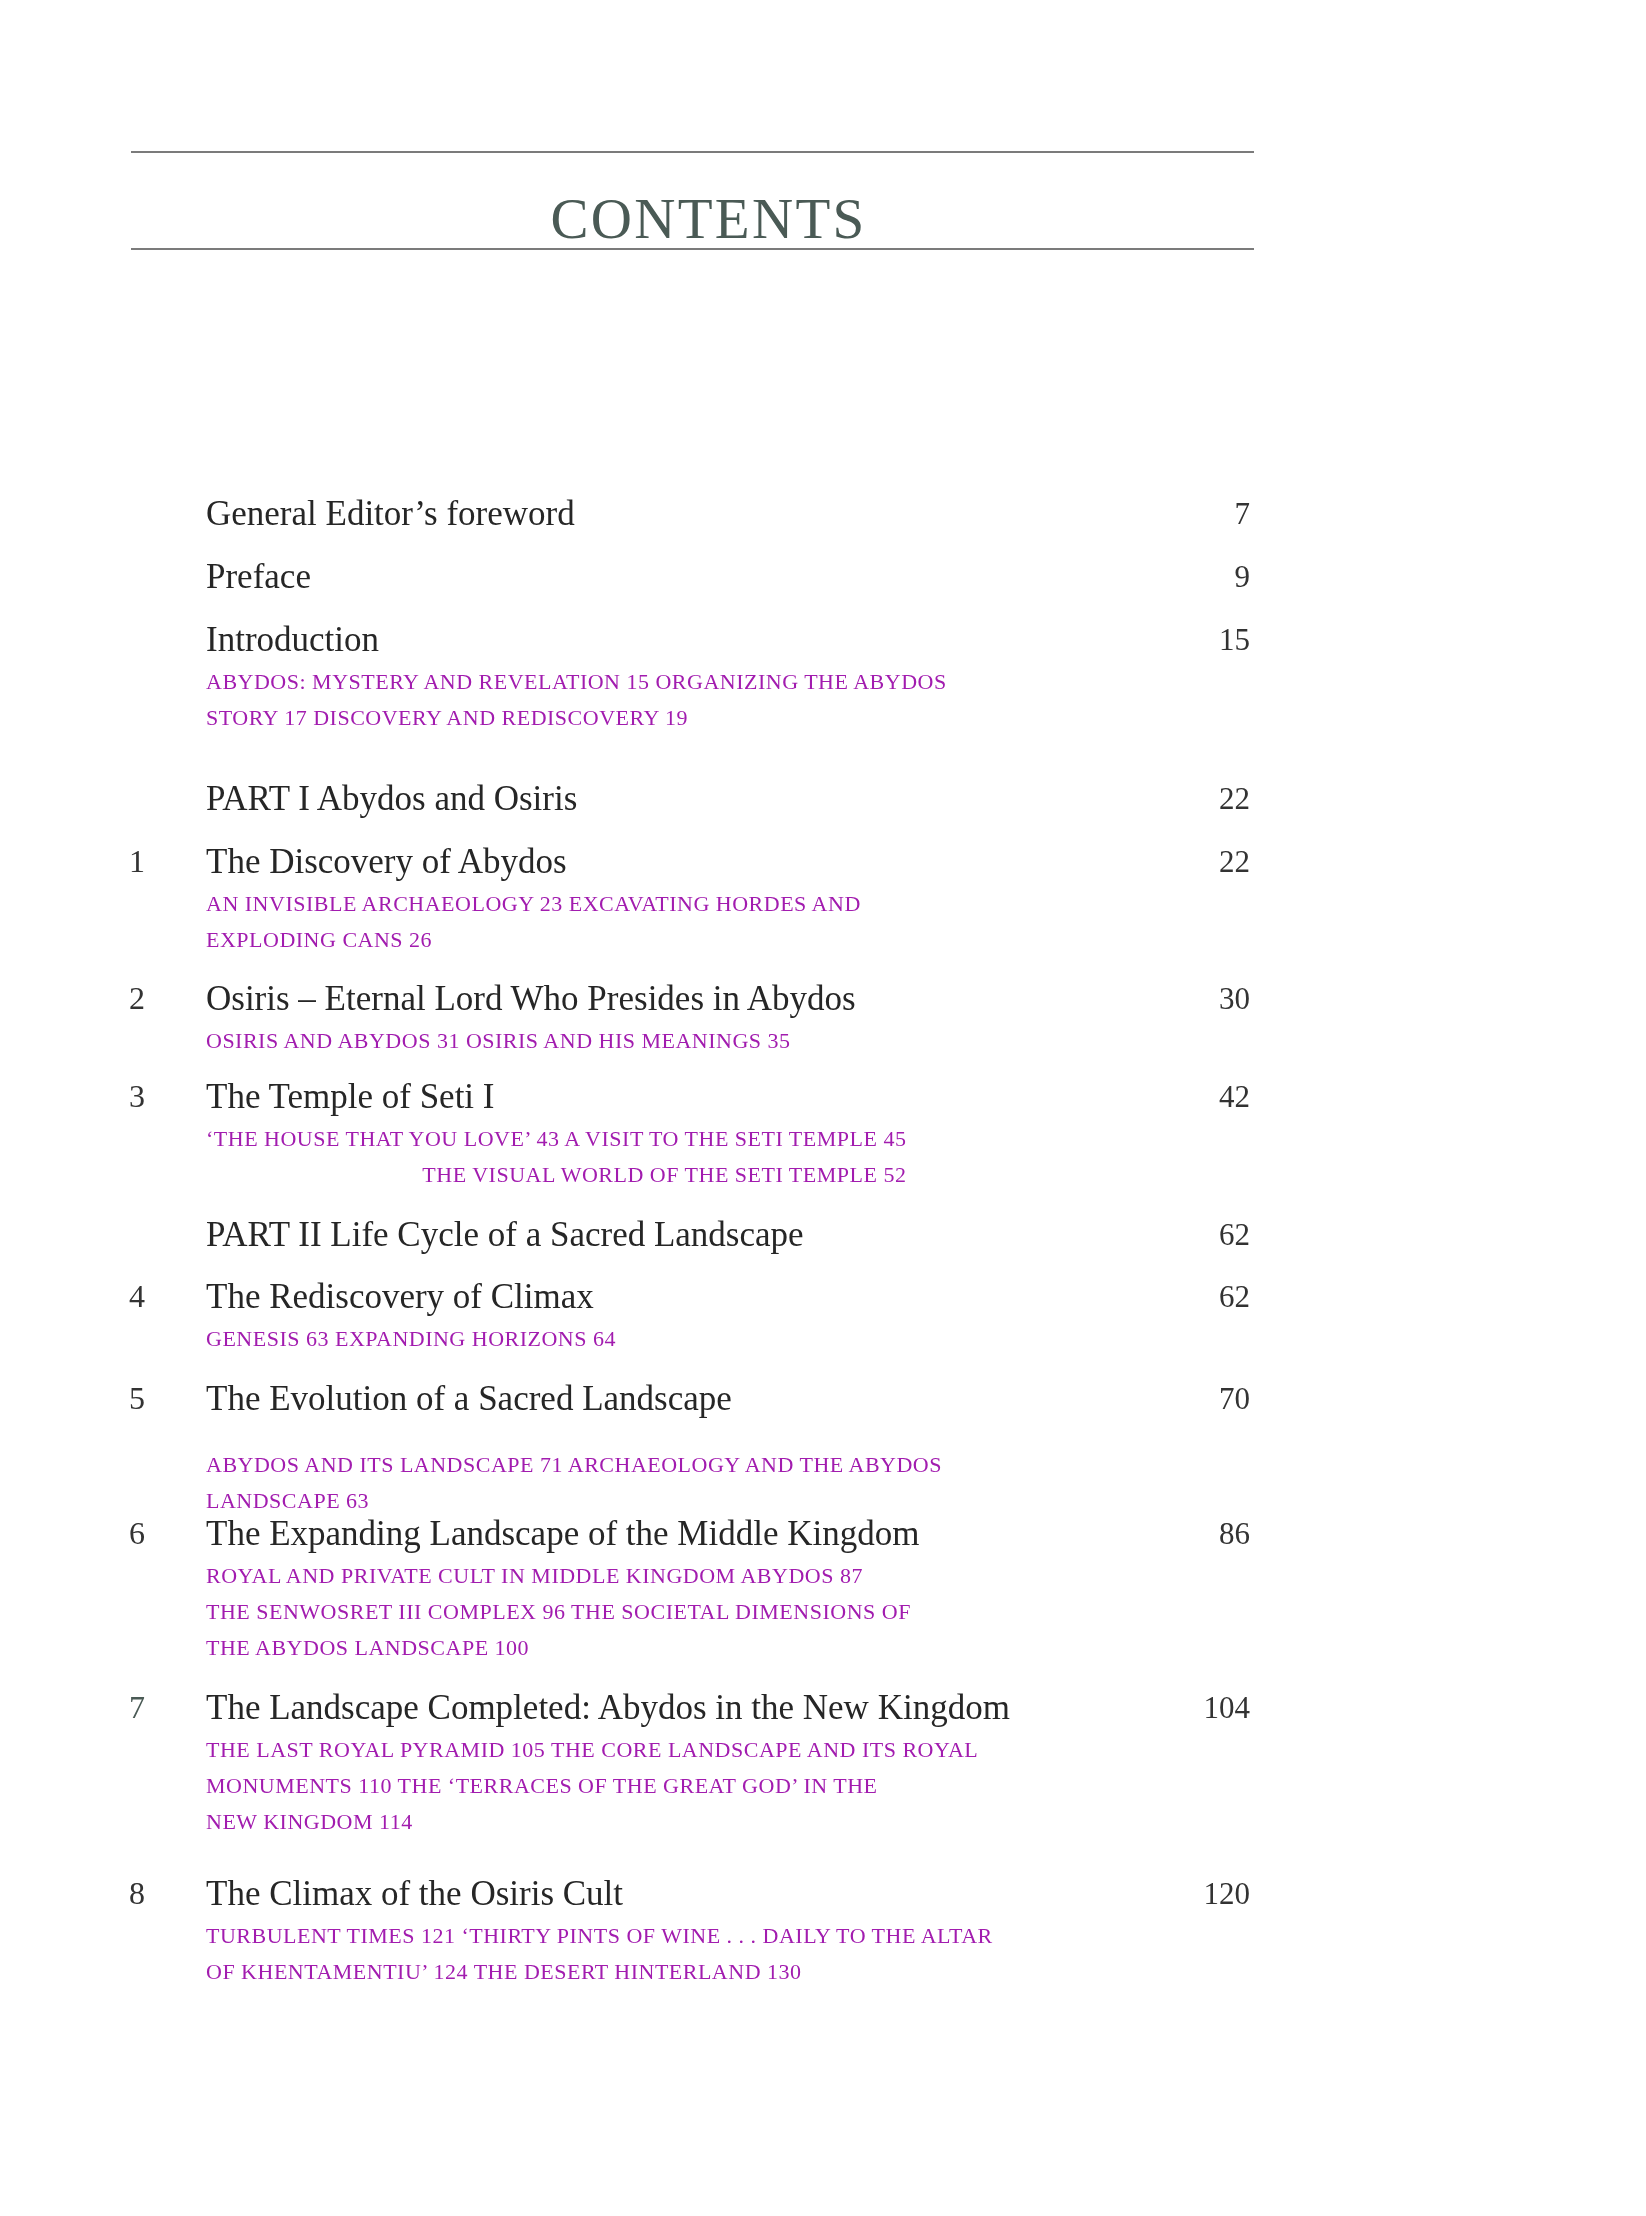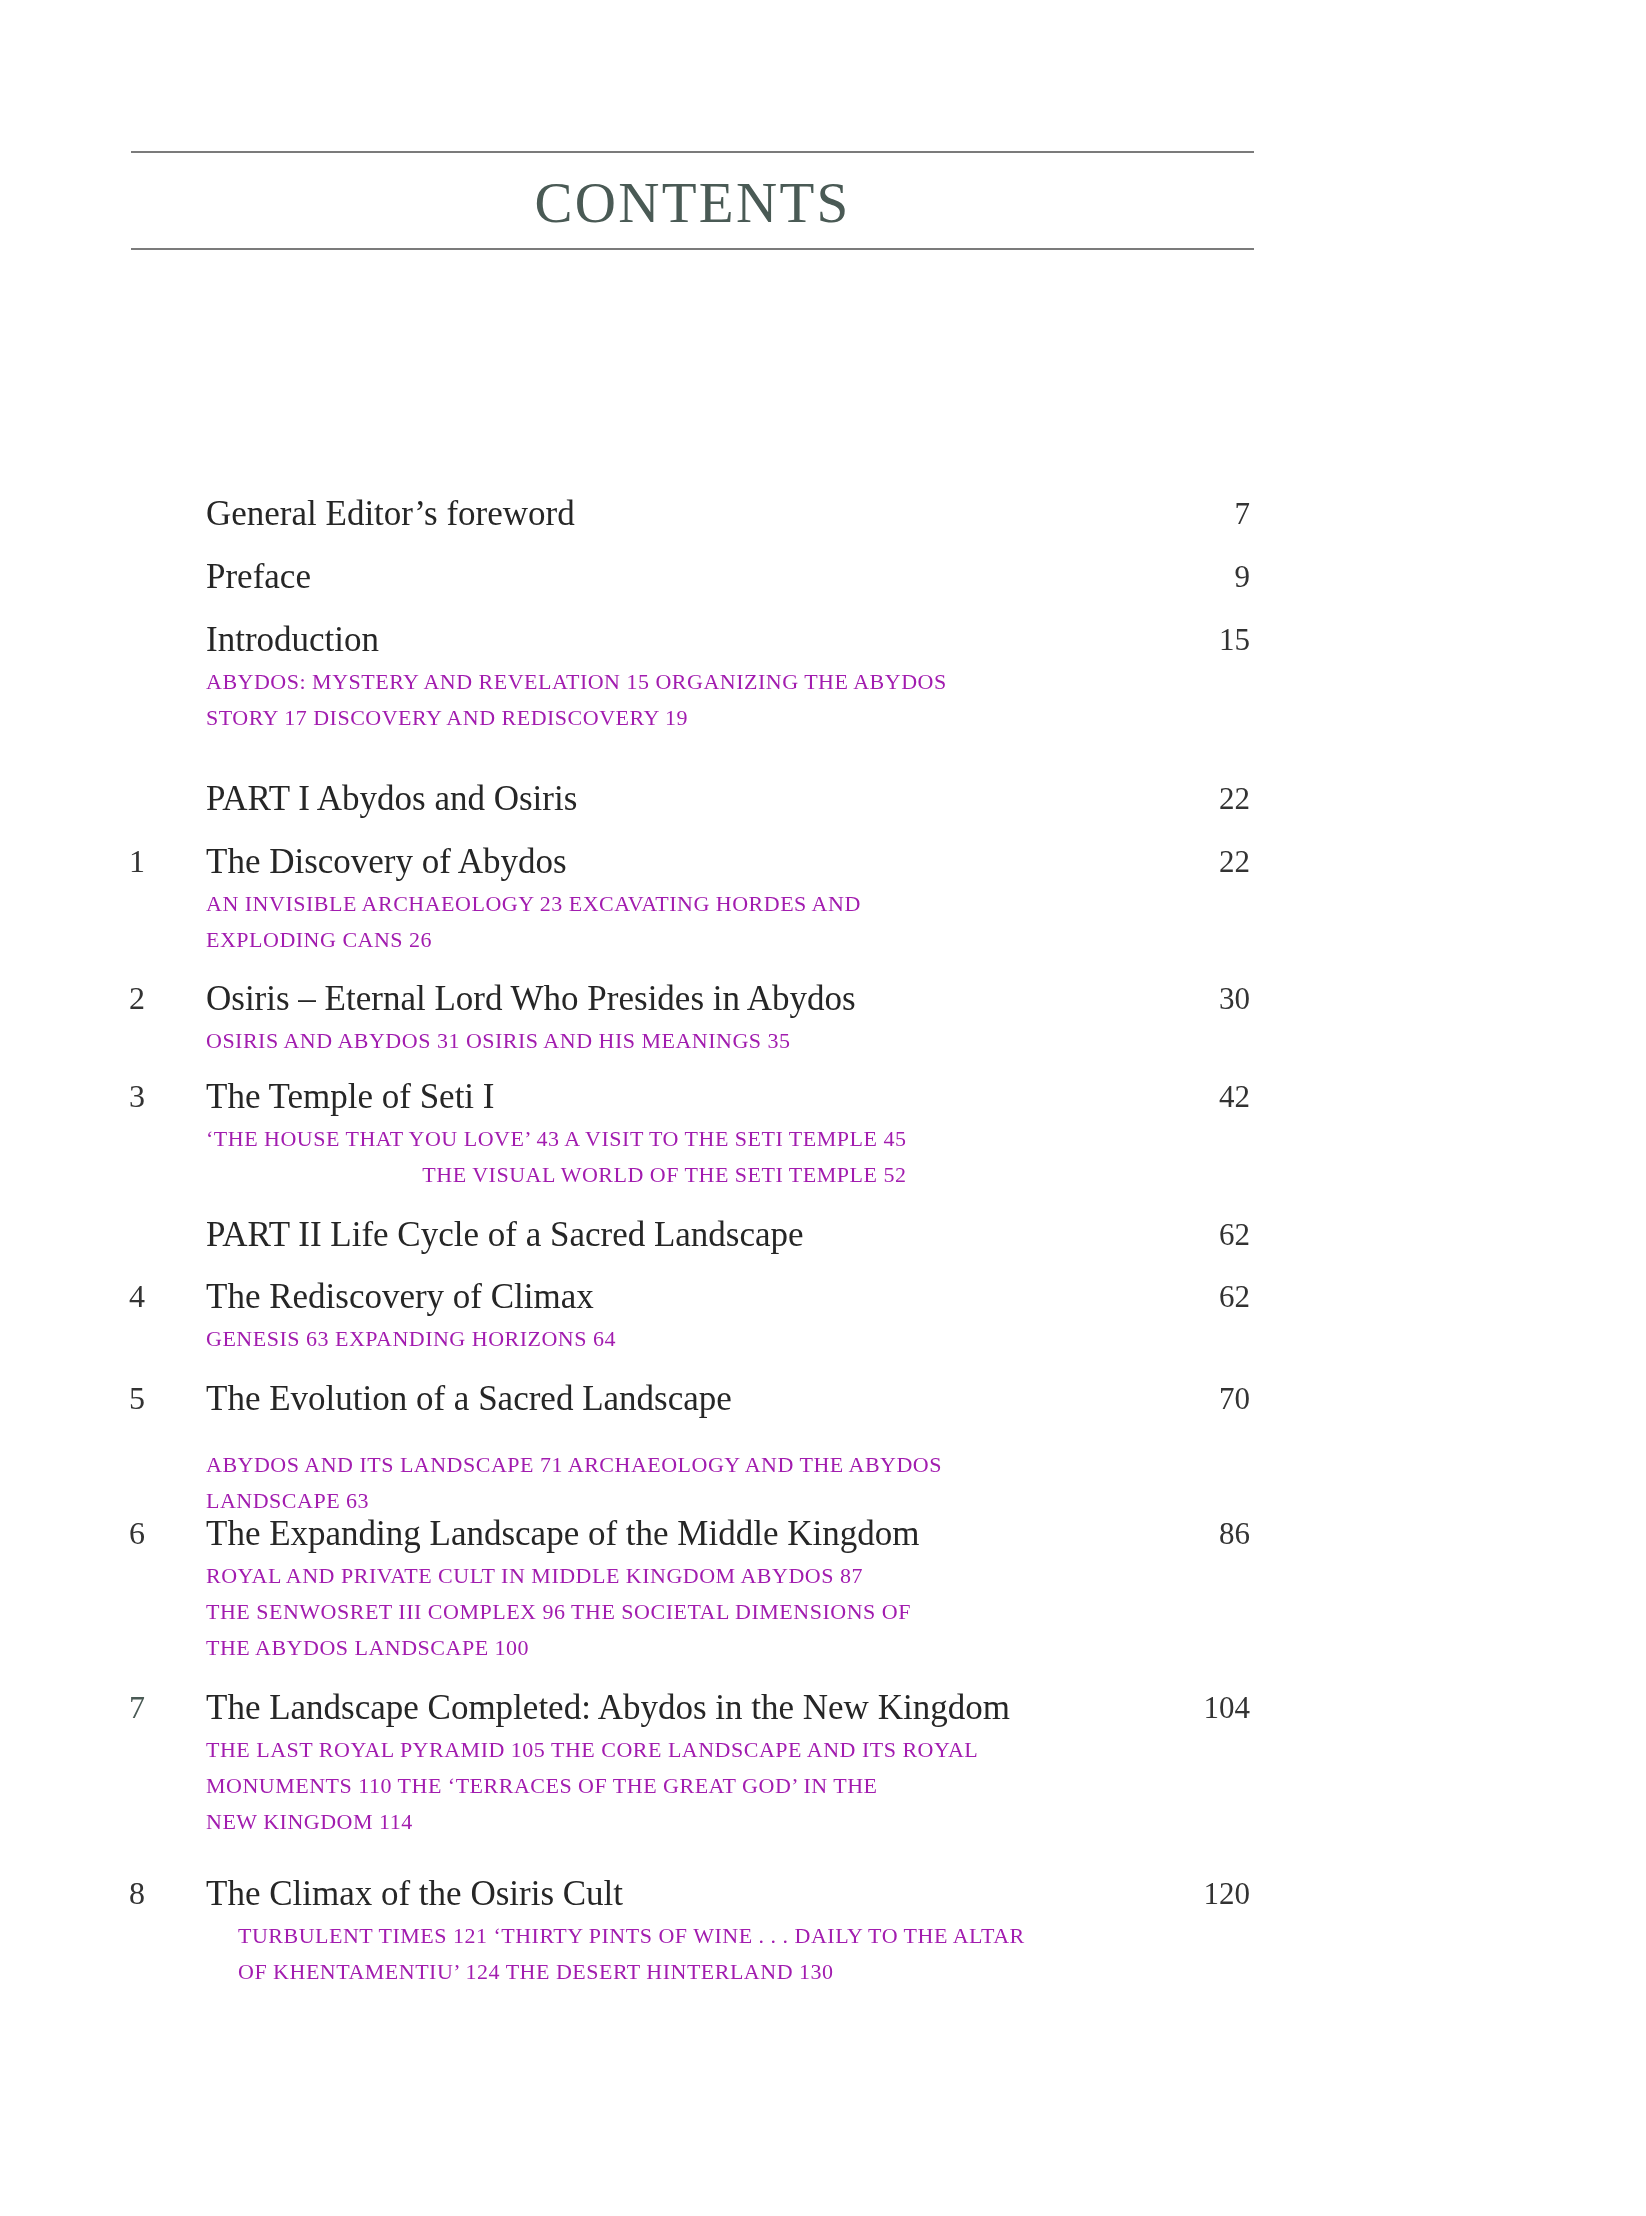--- a/index.html
+++ b/index.html
@@ -34,21 +34,21 @@
     .sub {
       position: absolute; left: 206px; font-size: 22px; line-height: 36px; color: #a21caf;
       letter-spacing: 0.5px; white-space: nowrap;
     }
     .sub span { display: block; }
   </style>
 </head>
 <body>
 
 <div class="rule top"></div>
-<h1 class="title" style="margin:0;font-weight:normal;">CONTENTS</h1>
+<h1 class="title" style="margin:16px;font-weight:normal;">CONTENTS</h1>
 <div class="rule bottom"></div>
 
 <div class="toc">
 
   <div class="entry" style="top:492px;">
     <span class="heading">General Editor’s foreword</span>
     <span class="page">7</span>
   </div>
 
   <div class="entry" style="top:555px;">
@@ -142,20 +142,20 @@
       <span>THE LAST ROYAL PYRAMID 105  THE CORE LANDSCAPE AND ITS ROYAL</span>
       <span>MONUMENTS 110  THE ‘TERRACES OF THE GREAT GOD’ IN THE</span>
       <span>NEW KINGDOM 114</span>
     </div>
   </div>
 
   <div class="entry" style="top:1872px;">
     <span class="num">8</span>
     <span class="heading">The Climax of the Osiris Cult</span>
     <span class="page">120</span>
-    <div class="sub" style="top:46px;margin-left:32px;">
+    <div class="sub" style="top:46px;">
       <span>TURBULENT TIMES 121  ‘THIRTY PINTS OF WINE . . . DAILY TO THE ALTAR</span>
       <span>OF KHENTAMENTIU’ 124  THE DESERT HINTERLAND 130</span>
     </div>
   </div>
 
 </div>
 
 
 </body></html>

